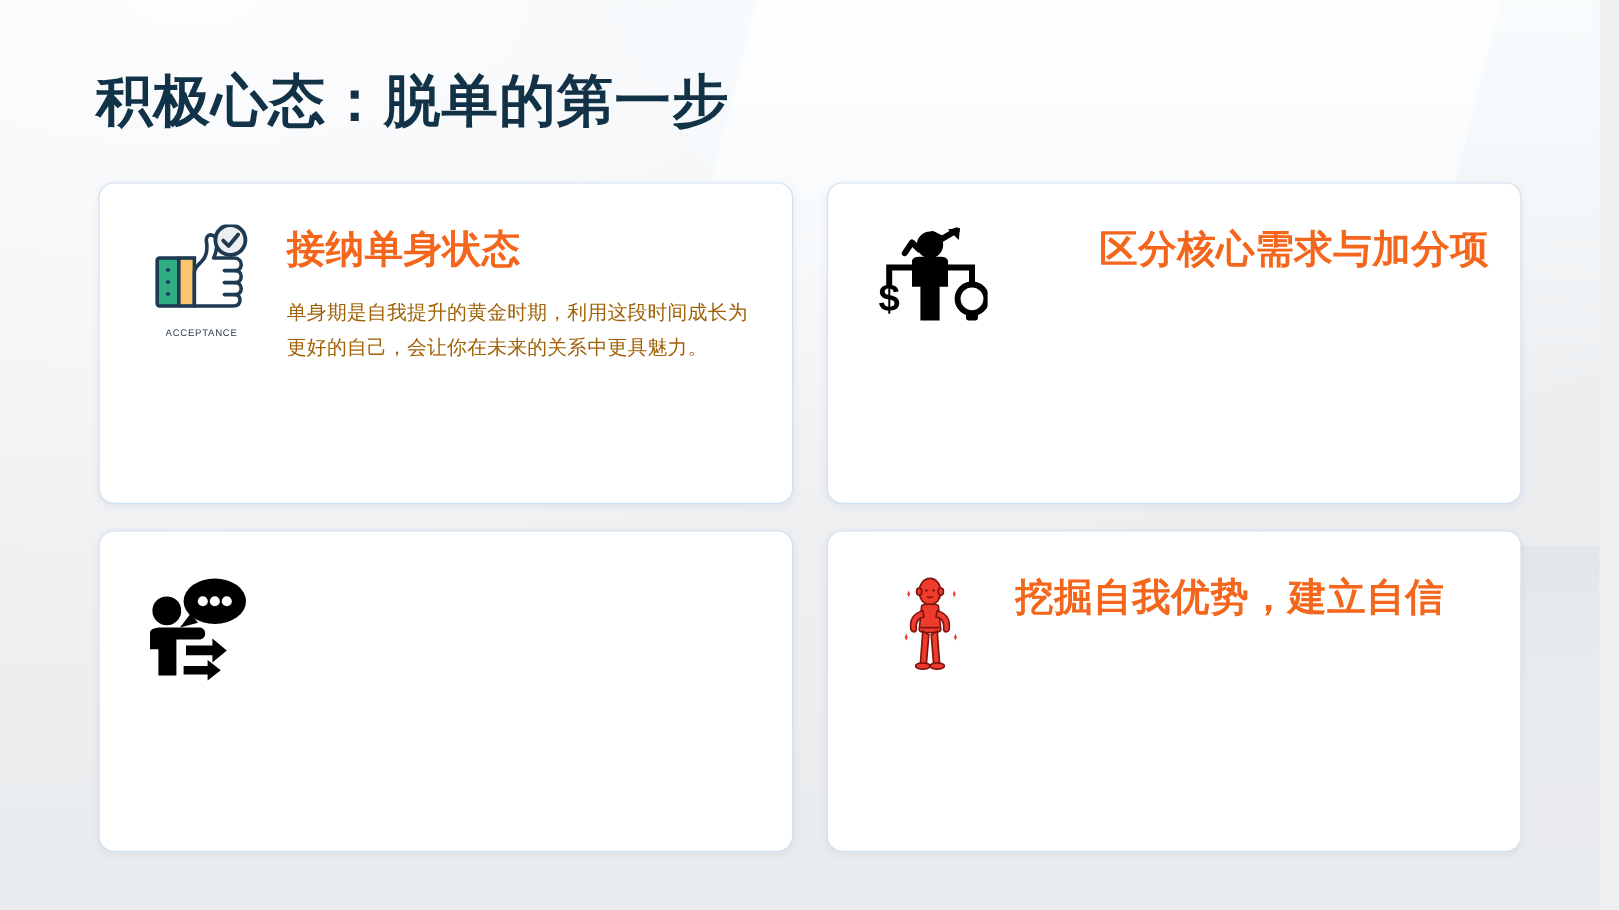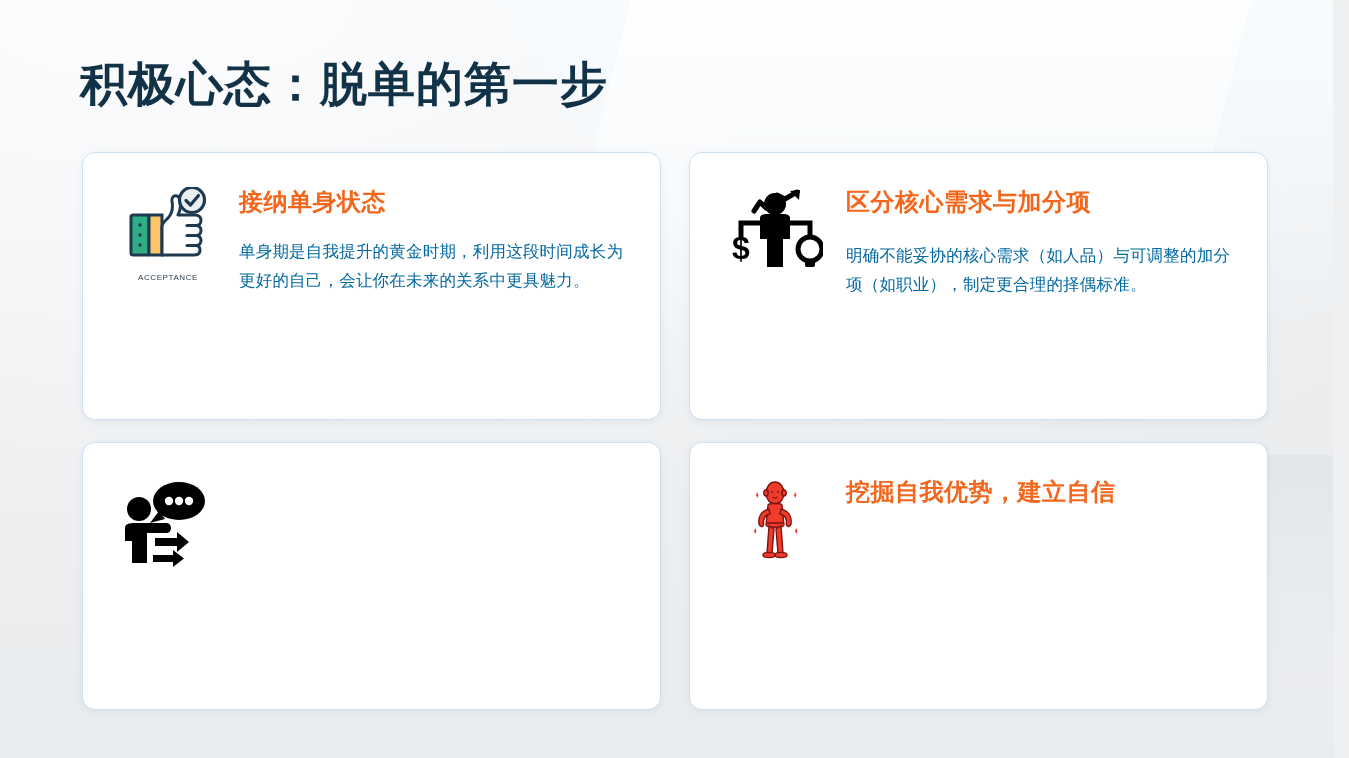--- a/index.html
+++ b/index.html
@@ -122,37 +122,37 @@
   }
 
   .card-body {
     flex: 1 1 auto;
     padding-left: 12px;
     padding-top: 6px;
     min-width: 0;
   }
   .card-title {
     margin: 0 0 20px 0;
-    font-size: 24px;
+    font-size: 32px;
     font-weight: 700;
     color: #F4661B;
     letter-spacing: .5px;
     line-height: 1.25;
     font-family: Liberation Serif, serif;
   }
   .card-text {
     margin: 0;
     font-size: 16.5px;
     line-height: 29px;
-    color: #0369a1;
+    color: #a16207;
     letter-spacing: .2px;
   }
 
   
-  .card.c2 .card-title { margin-bottom: 24px; }
+  .card.c2 .card-title { margin-bottom: 24px; text-align: right; }
   .card.c3 .card-icon  { padding-top: 10px; }
   .card.c3 .card-title { margin-bottom: 30px; }
   .card.c4 .card-icon  { padding-top: 8px; }
   .card.c4 .card-title { }
 
   svg { display: block; }
 </style>
 </head>
 <body>
 
@@ -213,21 +213,20 @@
 
             <text x="14" y="72" font-family="'Liberation Sans', sans-serif" font-size="32" font-weight="700" fill="#000" text-anchor="middle">$</text>
 
             <circle cx="83" cy="62" r="12" fill="none" stroke="#000" stroke-width="5"></circle>
             <rect x="78" y="73" width="10" height="7" rx="2" fill="#000"></rect>
           </svg>
         </span>
       </div>
       <div class="card-body">
         <h2 class="card-title">区分核心需求与加分项</h2>
-        <p class="card-text">明确不能妥协的核心需求（如人品）与可调整的加分项（如职业），制定更合理的择偶标准。</p>
       </div>
     </div>
 
     <div class="card c3">
       <div class="card-icon">
         <span>
           <svg width="98" height="88" viewBox="0 0 98 88">
 
             <ellipse cx="60" cy="20" rx="26" ry="19" fill="#000"></ellipse>
             <path d="M40 30 L31 42 L46 38 Z" fill="#000"></path>

